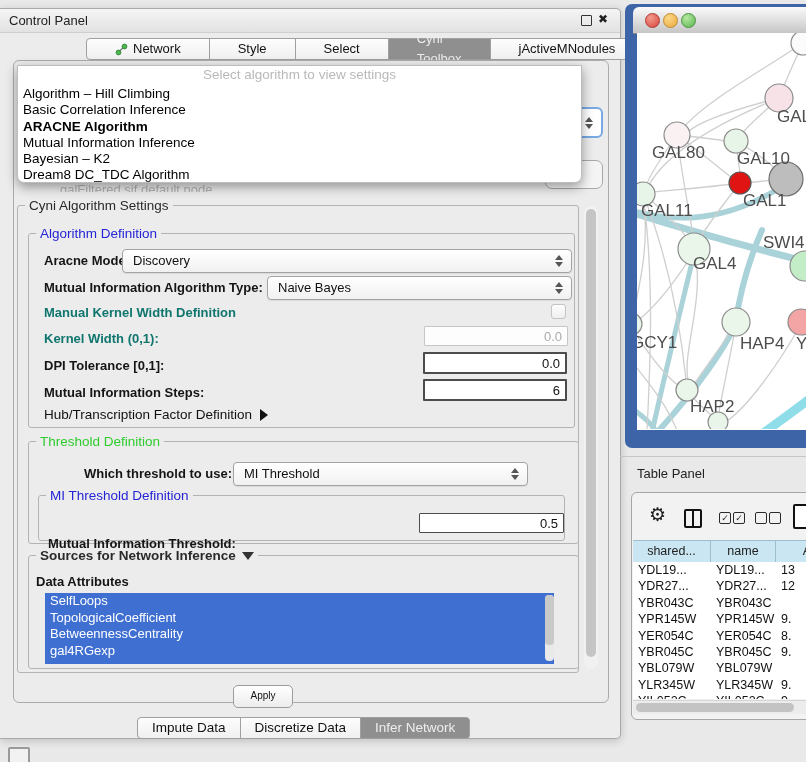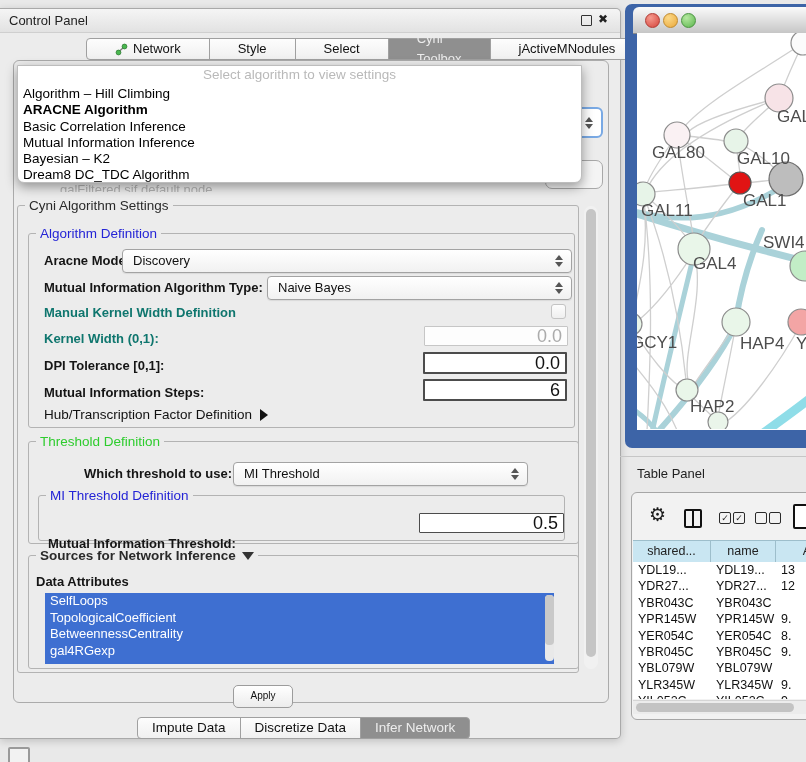--- a/index.html
+++ b/index.html
@@ -49,21 +49,21 @@
 
   
   .combo{position:absolute;height:22px;background:linear-gradient(#ffffff,#f1f1f1);
     border:1px solid #a3a3a3;border-radius:4px;box-shadow:0 1px 1px rgba(0,0,0,.08);}
   .combo .val{position:absolute;left:10px;top:3px;font-size:13px;color:#111;white-space:nowrap;}
   .spin{position:absolute;right:7px;top:50%;margin-top:-6px;width:9px;height:12px;}
   .spin i{position:absolute;left:0;width:0;height:0;border-left:4.5px solid transparent;border-right:4.5px solid transparent;}
   .spin i.up{top:0;border-bottom:5px solid #555;}
   .spin i.dn{bottom:0;border-top:5px solid #555;}
 
-  .field{position:absolute;height:18px;background:#fff;font-size:18px;color:#111;
+  .field{position:absolute;height:18px;background:#fff;font-size:13px;color:#111;
     text-align:right;padding:0 5px;border:2px solid #4c4c4c;border-radius:1px;
     font-family:"Liberation Sans","DejaVu Sans",sans-serif;}
   .field:disabled,.field.disabled{border:1px solid #c6c6c6;color:#ababab;background:#fdfdfd;}
 
   .checkbox{position:absolute;width:13px;height:13px;border:1.5px solid #c4c4c4;border-radius:3px;
     background:linear-gradient(#fdfdfd,#efefef);}
 
   .arrow-right{display:inline-block;width:0;height:0;border-top:6px solid transparent;
     border-bottom:6px solid transparent;border-left:8px solid #111;}
   .arrow-down{display:inline-block;width:0;height:0;border-left:6px solid transparent;
@@ -183,22 +183,22 @@
         <i class="dn"></i>
       </span>
   </div>
   <div class="abs frag-box"></div>
   <div class="abs hidden-combo-text">galFiltered.sif default node</div>
 
   <div class="abs algo-popup">
     <div class="algo-placeholder">Select algorithm to view settings</div>
     <div class="algo-options">
       <div class="opt">Algorithm – Hill Climbing</div>
+      <div class="opt">Basic Correlation Inference</div>
       <div class="opt current">ARACNE Algorithm</div>
-      <div class="opt">Basic Correlation Inference</div>
       <div class="opt">Mutual Information Inference</div>
       <div class="opt">Bayesian – K2</div>
       <div class="opt">Dream8 DC_TDC Algorithm</div>
     </div>
   </div>
 
   <div class="group" style="left:17px;top:196px;width:560px;height:466px;">
     <span class="group-title t-default" style="left:7px;">Cyni Algorithm Settings</span>
   </div>
 

